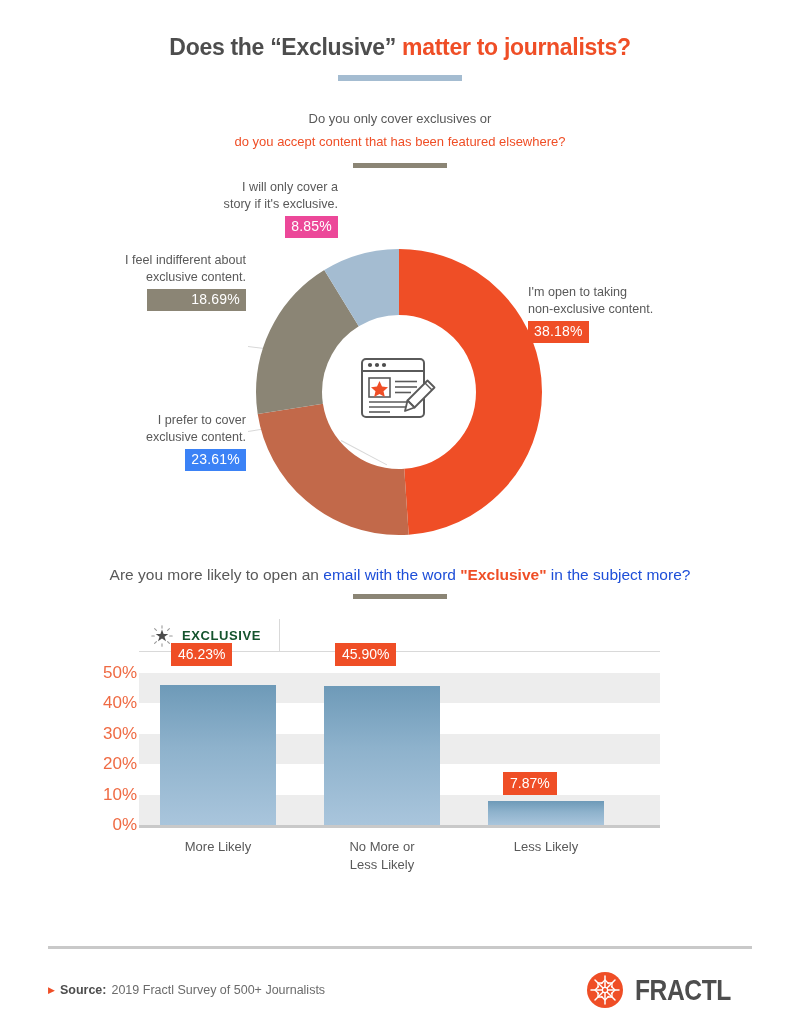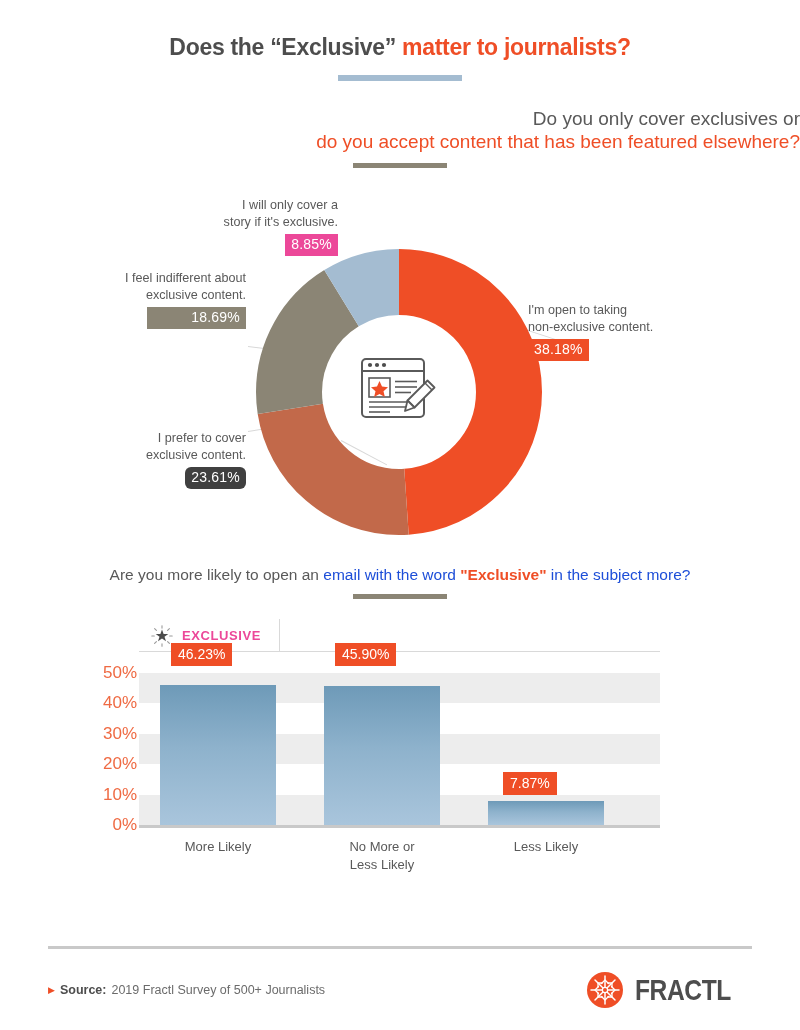--- a/index.html
+++ b/index.html
@@ -19,21 +19,21 @@
     color: #4d4d4d; white-space: nowrap;
   }
   .title .accent { color: #ef4e26; }
   .rule-blue {
     width: 124px; height: 6px; background: #a4bcd1;
     margin: 14px auto 0;
   }
 
   
   .q-block { text-align: center; margin-top: 26px; }
-  .q-line { font-size: 19px; line-height: 23px; color: #595959; text-align: right; }
+  .q-line { font-size: 13px; line-height: 23px; color: #595959; }
   .q-line.accent { color: #ef4e26; }
   .rule-taupe {
     width: 94px; height: 5px; background: #8b8575;
     margin: 10px auto 0;
   }
 
   
   .donut-area { position: relative; height: 380px; margin-top: 6px; }
   .donut-wrap {
     position: absolute; left: 253px; top: 72px;
@@ -41,32 +41,32 @@
   }
   .donut-svg { display: block; }
 
   .center-icon {
     position: absolute; left: 50%; top: 50%;
     transform: translate(-50%, -50%);
     width: 86px; height: 78px;
   }
 
   
-  .callout { position: absolute; font-size: 12.6px; line-height: 17px; color: #595959; margin-top: 18px; }
+  .callout { position: absolute; font-size: 12.6px; line-height: 17px; color: #595959; }
   .callout .txt { white-space: pre-line; }
   .pct {
     display: inline-block; color: #ffffff; font-size: 14px;
     padding: 2px 6px 3px; margin-top: 3px; letter-spacing: 0.2px;
   }
   .co-blue  { left: 212px; top: 5px;  width: 126px; text-align: right; }
   .co-blue .pct  { background: #ec4899; }
   .co-taupe { left: 60px;  top: 78px;  width: 186px; text-align: right; }
   .co-taupe .pct { background: #8b8575; padding-left: 44px; }
   .co-terra { left: 60px;  top: 238px; width: 186px; text-align: right; }
-  .co-terra .pct { background: #404040; border-radius: 6px; }
+  .co-terra .pct { background: #3b82f6; }
   .co-orange{ left: 528px; top: 110px; width: 200px; text-align: left; }
   .co-orange .pct{ background: #ef4e26; }
 
   .leader { position: absolute; background: #d8d8d8; height: 1px; transform-origin: left center; }
 
   
   .q2-block { text-align: center; margin-top: 12px; }
   .q2-line { font-size: 15.5px; color: #595959; white-space: nowrap; }
   .q2-line .accent { color: #1d4ed8; }
   .q2-line .accent-b { color: #ef4e26; font-weight: bold; }
@@ -77,21 +77,21 @@
     position: absolute; left: 139px; top: 0; width: 521px; height: 33px;
     border-bottom: 1px solid #d9d9d9;
   }
   .tab {
     position: absolute; left: 0; top: 0; height: 33px;
     padding: 0 18px 0 12px;
     border-right: 1px solid #d9d9d9;
     display: flex; align-items: center; gap: 9px;
   }
   .tab-label {
-    font-size: 13px; font-weight: bold; letter-spacing: 0.6px; color: #ec4899;
+    font-size: 13px; font-weight: bold; letter-spacing: 0.6px; color: #14532d;
   }
   .sparkle-icon { width: 22px; height: 22px; display: block; }
 
   .plot { position: absolute; left: 139px; top: 54px; width: 521px; height: 152px; }
   .band { position: absolute; left: 0; width: 521px; background: #ededed; }
   .axis-base { position: absolute; left: 0; bottom: -3px; width: 521px; height: 3px; background: #c9c9c9; }
 
   .ytick {
     position: absolute; right: 523px; width: 46px; text-align: right;
     font-size: 17px; color: #ef6a43; transform: translateY(-50%);

